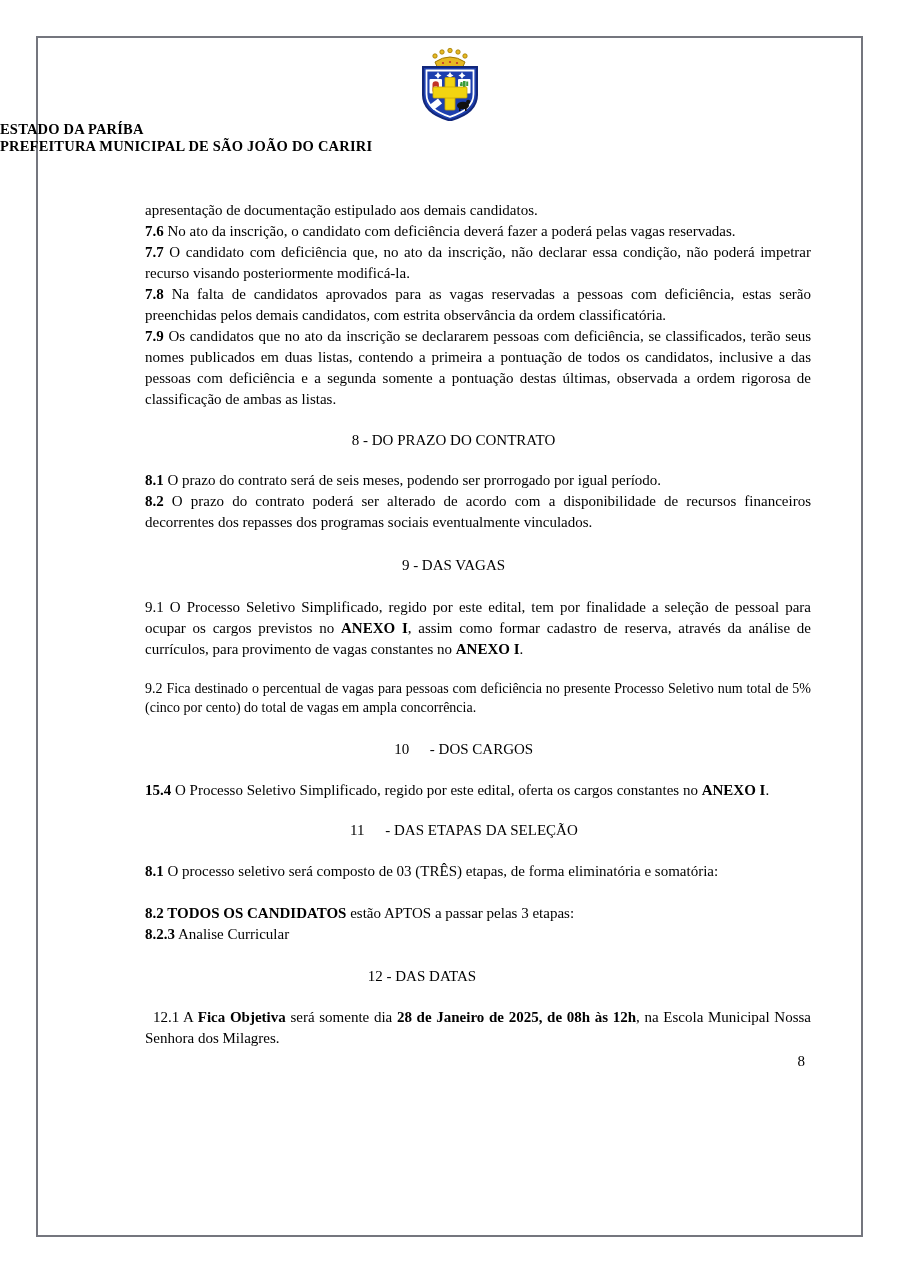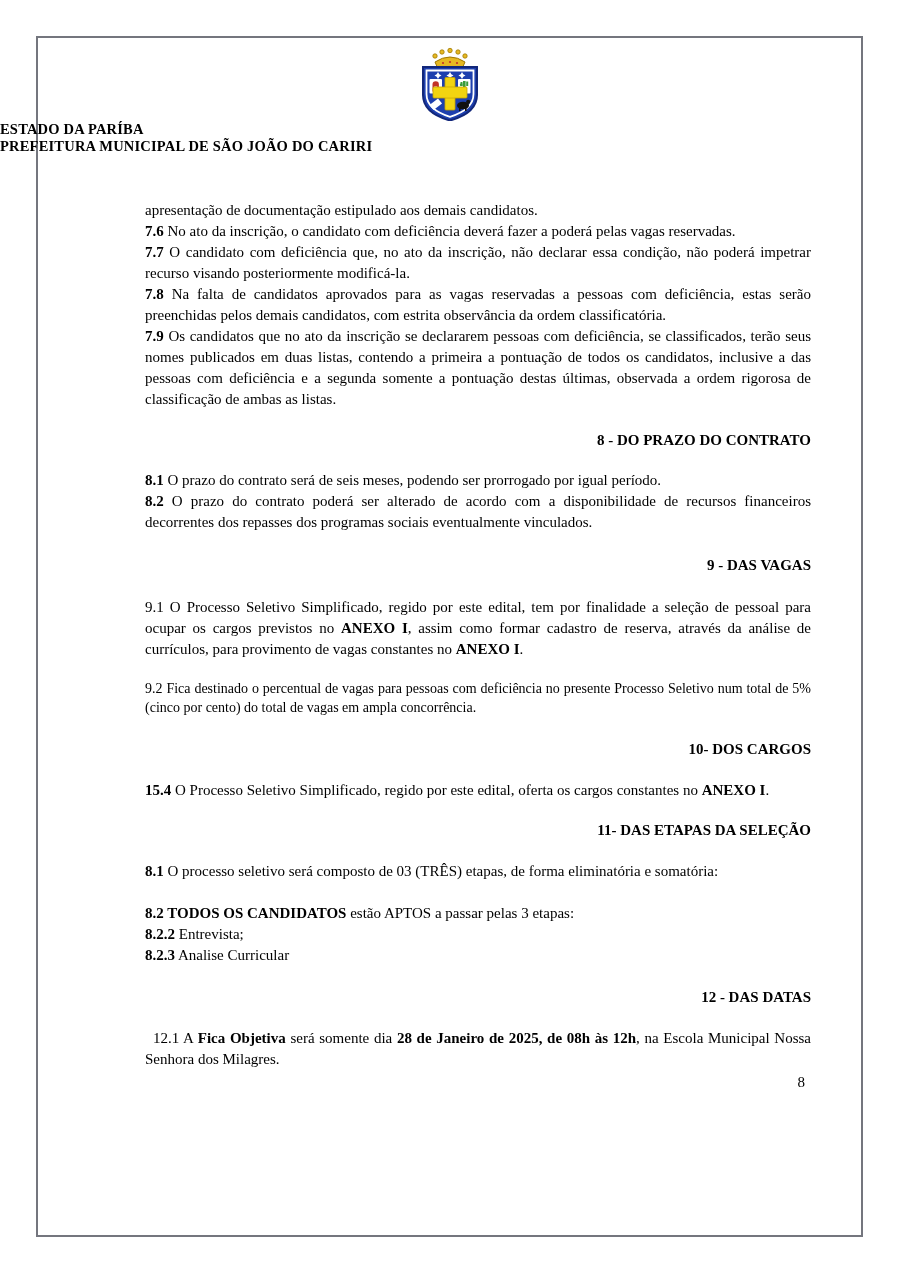--- a/index.html
+++ b/index.html
@@ -35,25 +35,25 @@
     left: 145px; top: 156px;
     width: 666px;
     font-size: 15px;
     line-height: 21px;
     text-align: justify;
     margin-top: 44px;
   }
   .content p, .content h2 { margin: 0; padding: 0; font-size: 15px; }
   .just { text-align: justify; }
   .h {
-    font-weight: bold;
+    font-weight: normal;
     font-size: 15.5px;
     line-height: 21px;
     margin-left: -49px !important;
-    text-align: right;
+    text-align: center;
   }
   .h12 { margin-left: -112px !important; }
   .num { display: inline-block; width: 56px; }
   .small { font-size: 14px !important; line-height: 19px; }
   .item { margin-left: 90px; text-align: left; }
   .p121 { margin-left: -40px; text-indent: 8px; }
   .pagenum { text-align: right; padding-right: 6px; margin-top: 2px; font-size: 15px; }
   .mt19 { margin-top: 19px !important; }
   .mt20 { margin-top: 20px !important; }
   .mt21 { margin-top: 21px !important; }
@@ -141,21 +141,20 @@
   <h2 class="h mt22"><span class="num">10</span><span>- DOS CARGOS</span></h2>
 
   <p class="just mt20"><b>15.4</b><span>  O Processo Seletivo Simplificado, regido por este edital, oferta os cargos constantes no </span><b>ANEXO I</b><span>.</span></p>
 
   <h2 class="h mt19"><span class="num">11</span><span>- DAS ETAPAS DA SELEÇÃO</span></h2>
 
   <p class="just mt20"><b>8.1</b><span> O processo seletivo será composto de 03 (TRÊS) etapas, de forma eliminatória e somatória:</span></p>
 
   <p class="just mt21"><b>8.2 TODOS OS CANDIDATOS</b><span> estão APTOS  a passar pelas 3 etapas:</span></p>
 
-  <p class="item"><b>8.2.2</b><span> Entrevista;</span></p>
   <p class="item"><b>8.2.3</b><span> Analise Curricular</span></p>
 
   <h2 class="h h12 mt21"><span>12 - DAS DATAS</span></h2>
 
   <p class="just p121 mt20"><span>12.1 A </span><b>Fica Objetiva</b><span> será somente dia </span><b>28 de Janeiro de 2025, de 08h às 12h</b><span>, na Escola Municipal Nossa Senhora dos Milagres.</span></p>
 
   <div class="pagenum">8</div>
 
 </main>
 

